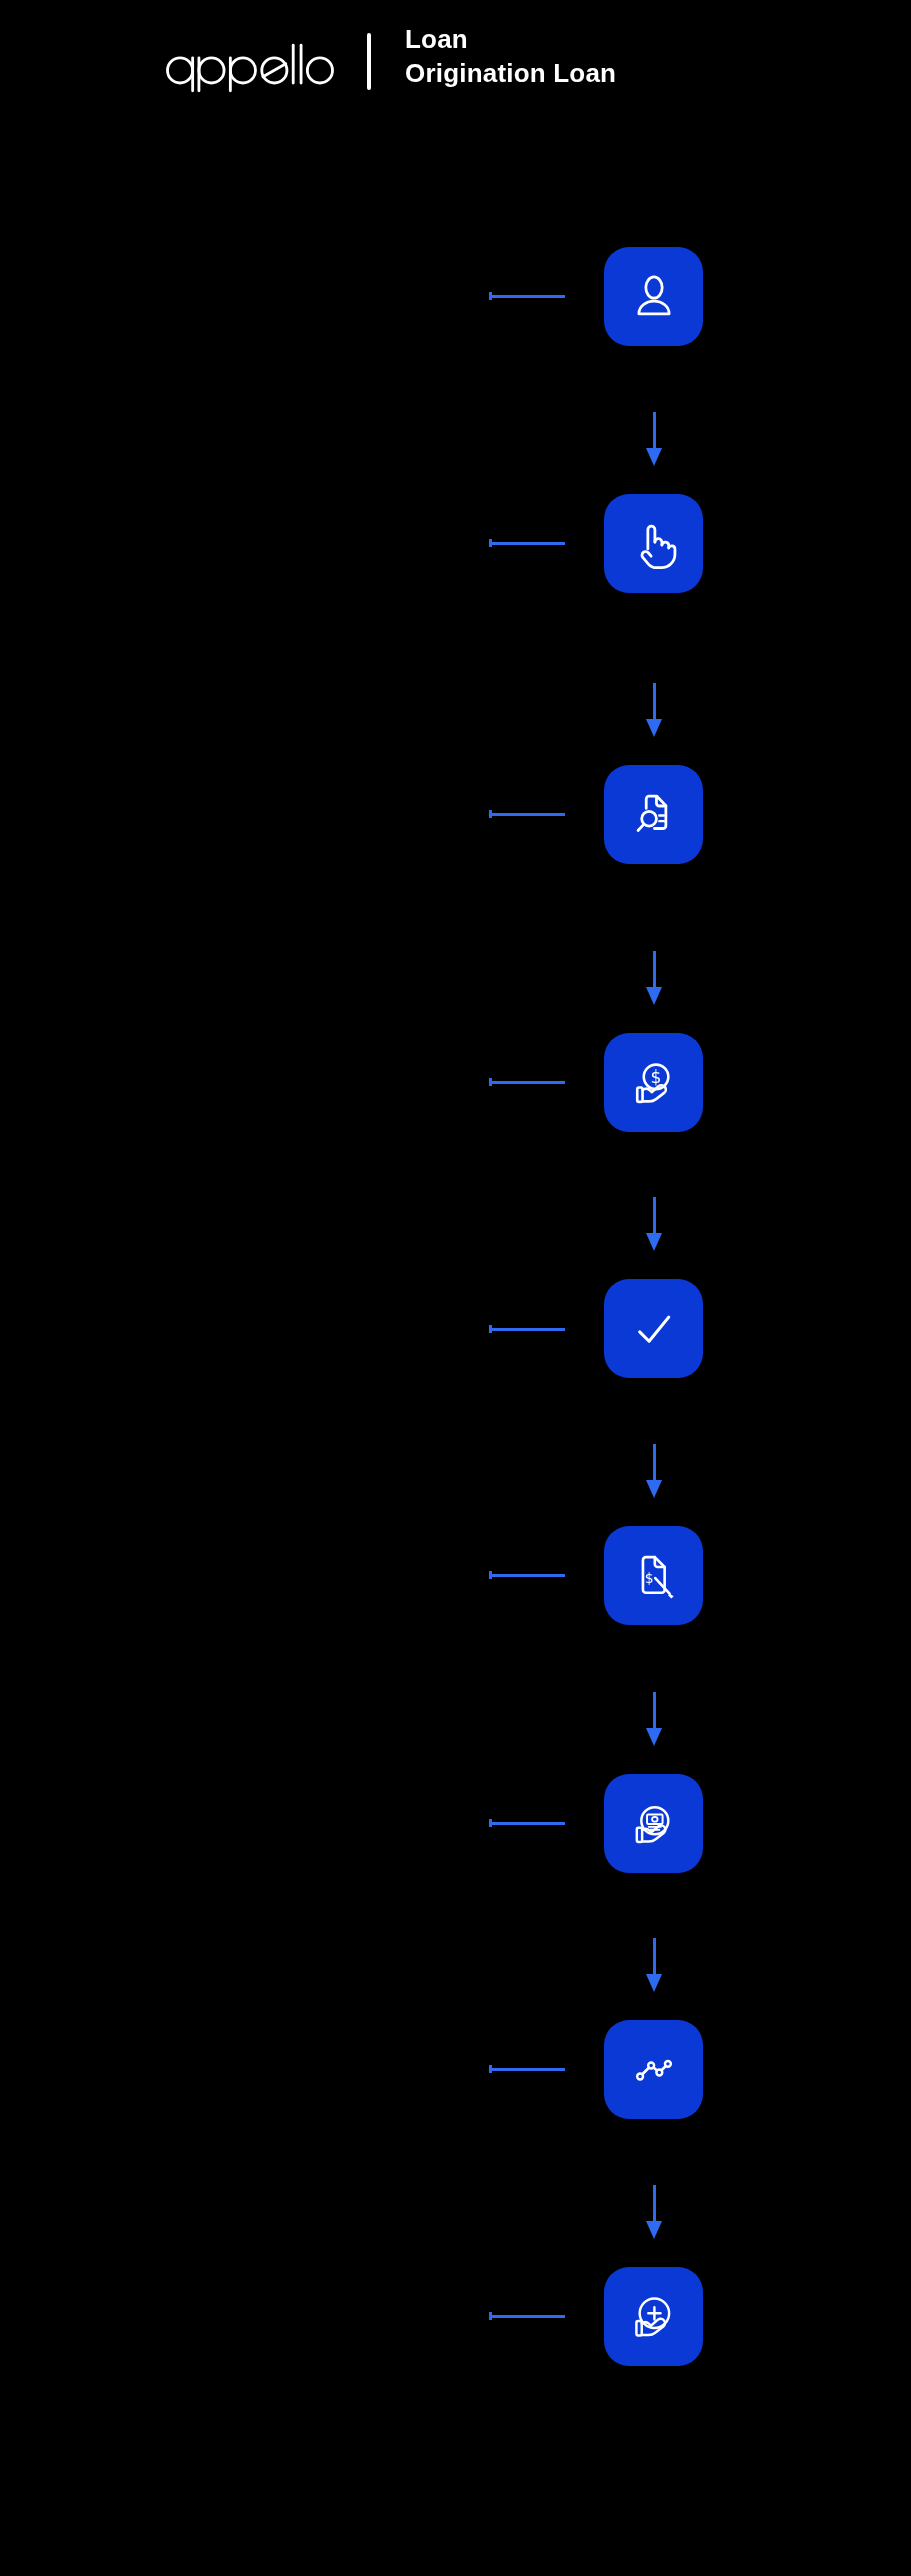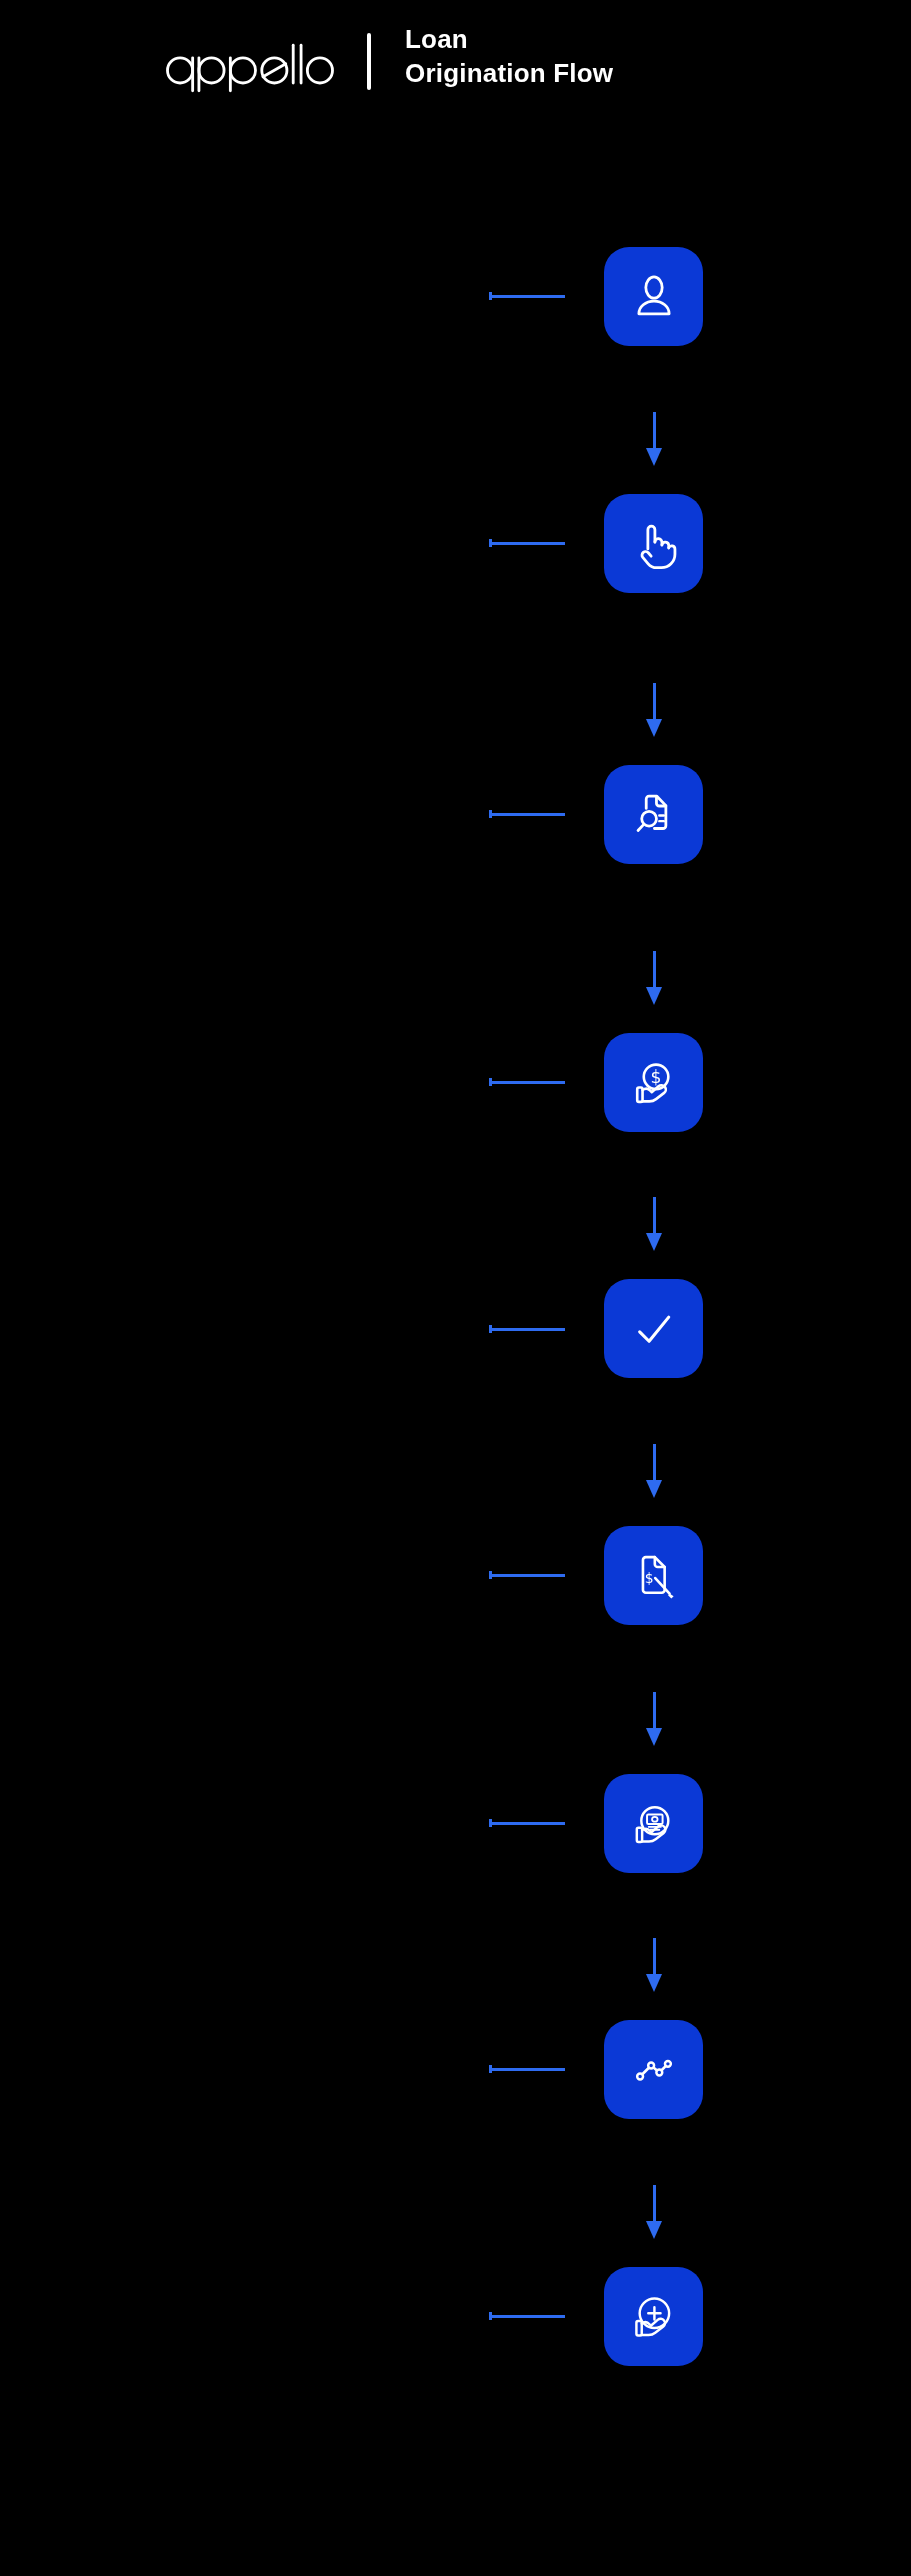--- a/index.html
+++ b/index.html
@@ -82,21 +82,21 @@
         <path d="M172 8V56"></path>
 
       <circle cx="196" cy="40" r="16"></circle>
     </svg>
   </div>
 
   <div class="header-divider"></div>
 
   <div class="title-block">
     <div>Loan</div>
-    <div>Origination Flow</div>
+    <div>Origination Loan</div>
   </div>
 
   <div class="leader" style="top:295px"></div>
   <div class="leader" style="top:542px"></div>
   <div class="leader" style="top:813px"></div>
   <div class="leader" style="top:1081px"></div>
   <div class="leader" style="top:1328px"></div>
   <div class="leader" style="top:1574px"></div>
   <div class="leader" style="top:1822px"></div>
   <div class="leader" style="top:2068px"></div>

